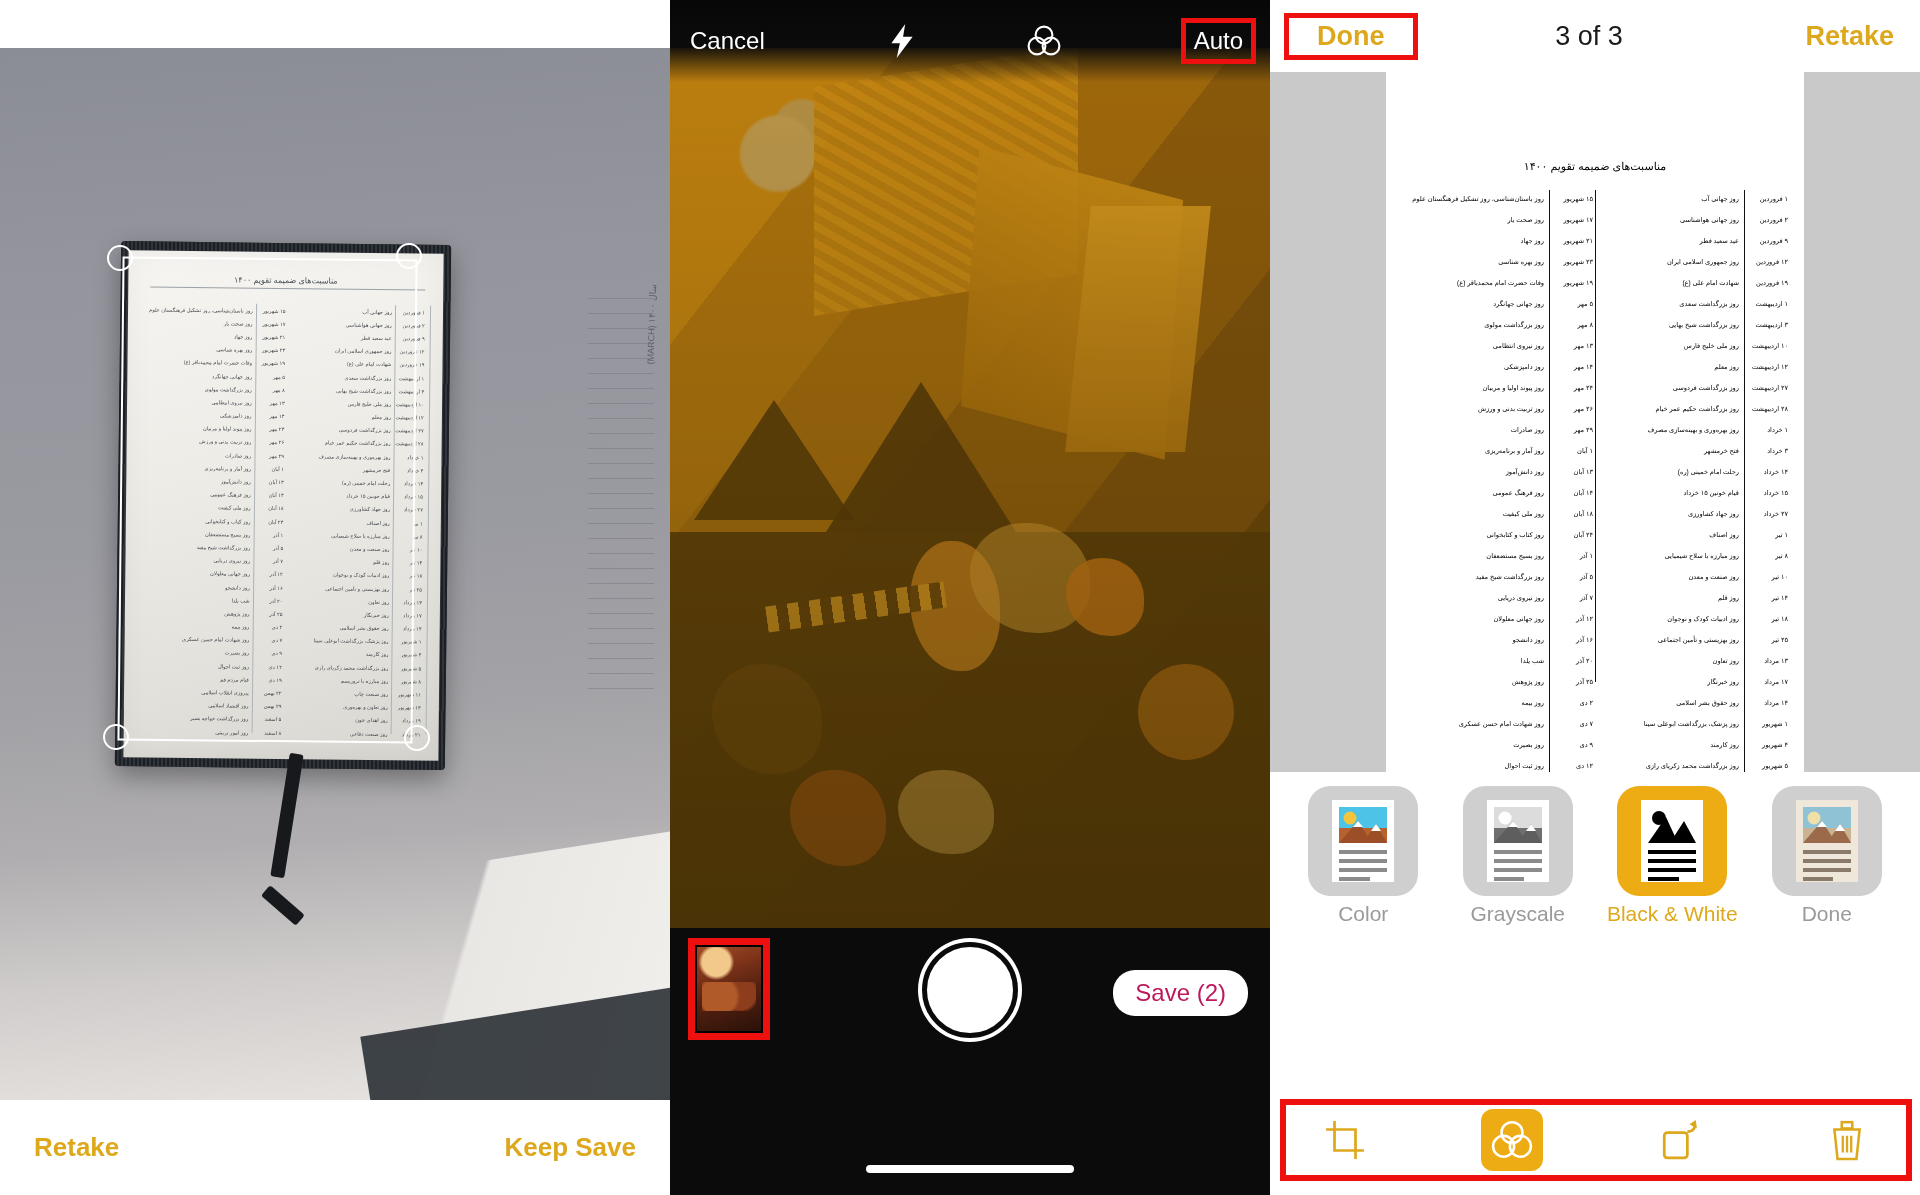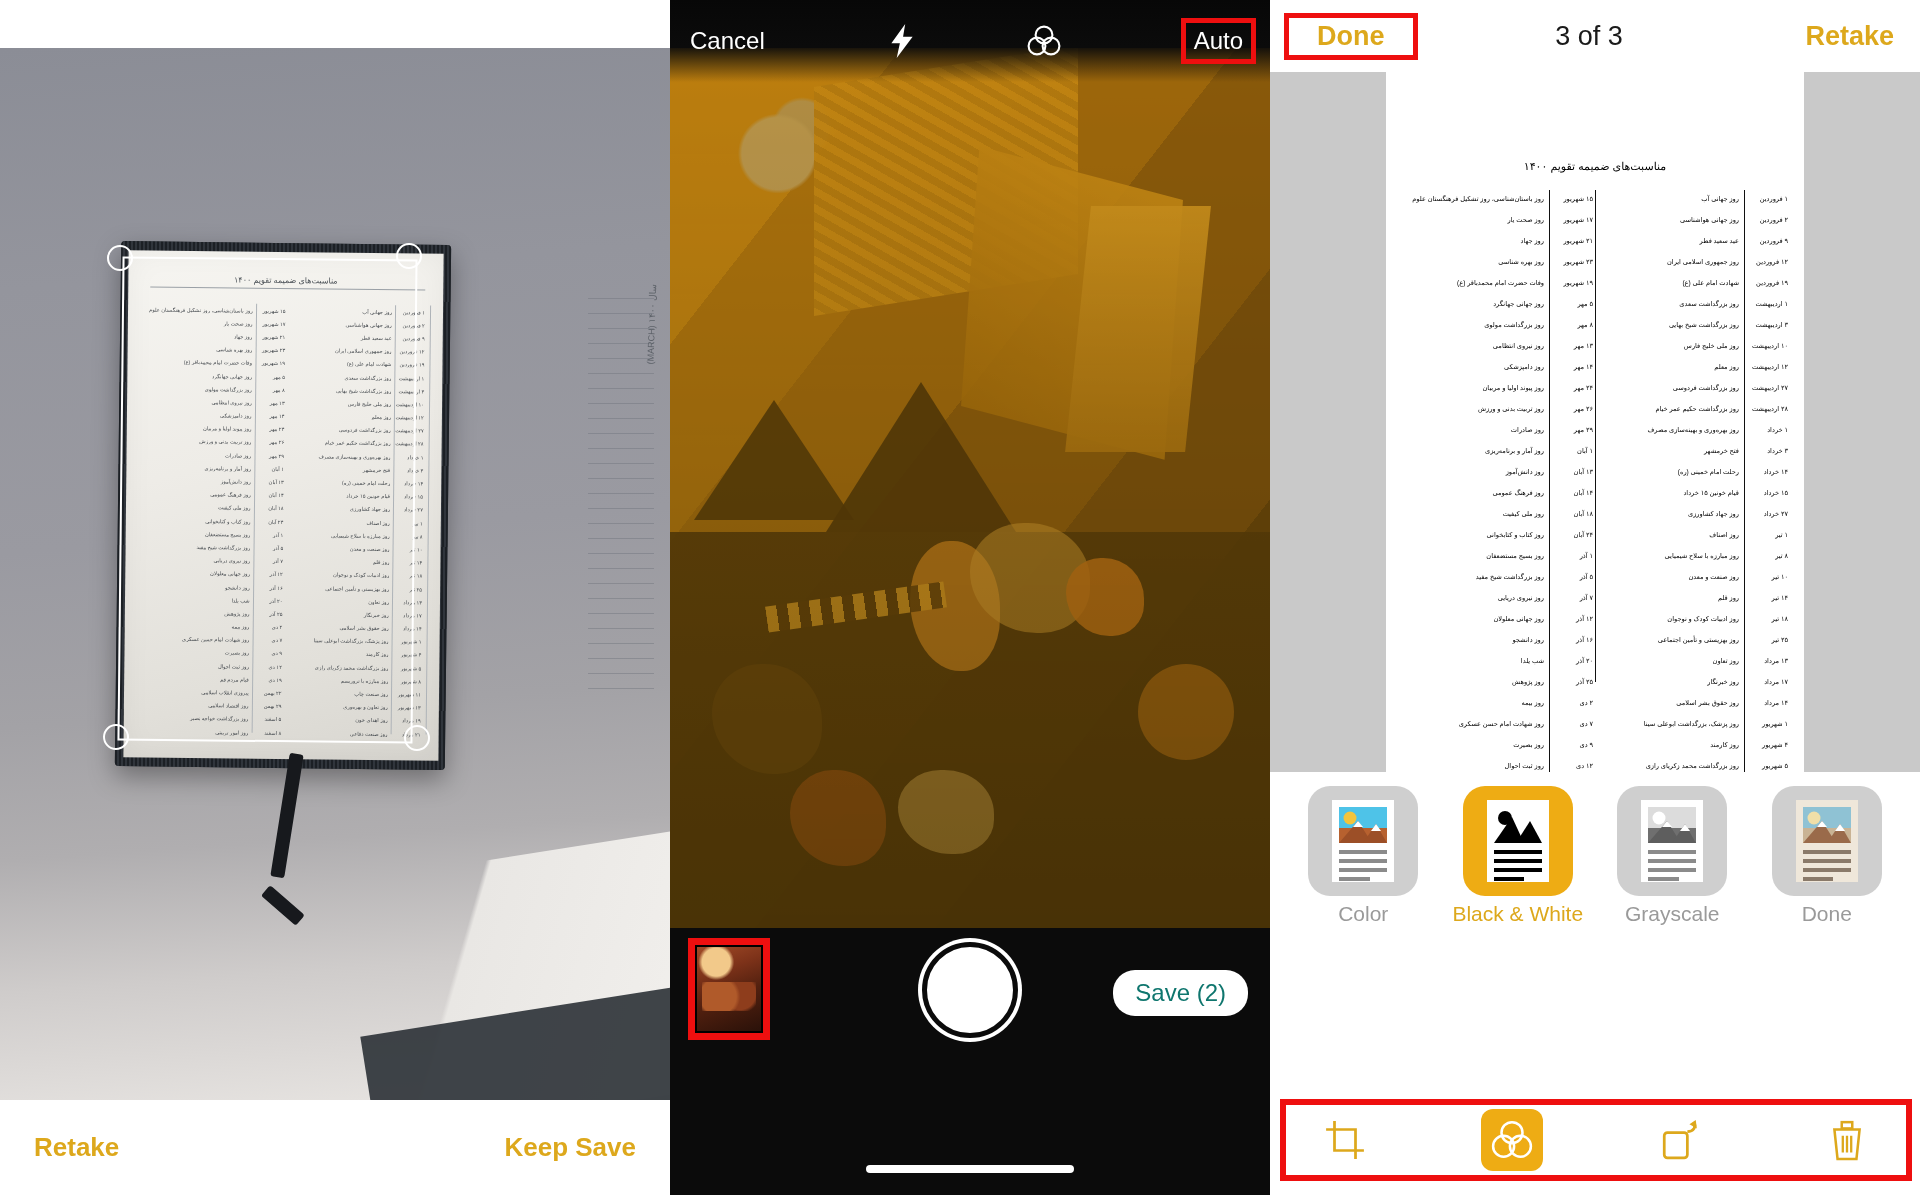--- a/index.html
+++ b/index.html
@@ -237,21 +237,21 @@
                 radial-gradient(circle at 70% 40%, #8e3d1c 0 16px, rgba(0,0,0,0) 20px);
   }
   .shutter {
     position: absolute; left: 50%; top: 14px; transform: translateX(-50%);
     width: 96px; height: 96px; border-radius: 50%;
     background: #fff; border: 5px solid #0b0b0b;
     box-shadow: 0 0 0 4px #fff; cursor: pointer;
   }
   .save-btn {
     position: absolute; right: 22px; top: 42px;
-    background: #fff; color: #0f766e; border: 0; cursor: pointer;
+    background: #fff; color: #be185d; border: 0; cursor: pointer;
     padding: 9px 22px; border-radius: 22px;
     font-size: 24px; font-family: "Liberation Sans", sans-serif;
   }
   .home-bar {
     position: absolute; left: 50%; transform: translateX(-50%);
     bottom: 22px; width: 208px; height: 8px;
     border-radius: 5px; background: #fff;
   }
 
   
@@ -1067,61 +1067,61 @@
                 <i style="background: rgb(139, 139, 139);"></i>
                 <i style="background: rgb(139, 139, 139);"></i>
                 <i style="background: rgb(139, 139, 139);"></i>
                 <i style="background: rgb(139, 139, 139);"></i>
               </div>
             </div>
           </div>
           <div class="filter-label">Color</div>
         </div>
         <div class="filter-item">
-          <div class="filter-tile active">
-            <div class="mini-doc" style="background: rgb(255, 255, 255);">
-              <div class="mini-pic" style="background: rgb(255, 255, 255);">
-                <svg viewBox="0 0 48 36" style="width:100%;height:100%;display:block">
-                  <rect x="0" y="0" width="48" height="36" fill="#ffffff"></rect>
-                  <polygon points="0,36 18,10 30,36" fill="#000000"></polygon>
-                  <polygon points="22,36 36,14 48,36" fill="#000000"></polygon>
-                  <circle cx="11" cy="11" r="7" fill="#000000"></circle>
-                </svg>
-              </div>
-              <div class="mini-lines">
-                <i style="background: rgb(0, 0, 0);"></i>
-                <i style="background: rgb(0, 0, 0);"></i>
-                <i style="background: rgb(0, 0, 0);"></i>
-                <i style="background: rgb(0, 0, 0);"></i>
-              </div>
-            </div>
-          </div>
-          <div class="filter-label active">Black &amp; White</div>
-        </div>
-        <div class="filter-item">
           <div class="filter-tile">
             <div class="mini-doc" style="background: rgb(255, 255, 255);">
               <div class="mini-pic" style="background: linear-gradient(rgb(220, 220, 220) 0px, rgb(220, 220, 220) 58%, rgb(111, 111, 111) 58%, rgb(111, 111, 111) 100%);">
                 <svg viewBox="0 0 48 36" style="width:100%;height:100%;display:block">
                   <circle cx="11" cy="11" r="6.5" fill="#ffffff"></circle>
                   <polygon points="0,36 19,14 33,36" fill="#5e5e5e"></polygon>
                   <polygon points="19,14 24,20 14,20" fill="#ffffff"></polygon>
                   <polygon points="24,36 37,17 48,36" fill="#5e5e5e"></polygon>
                   <polygon points="37,17 42,24 32,24" fill="#ffffff"></polygon>
                 </svg>
               </div>
               <div class="mini-lines">
                 <i style="background: rgb(139, 139, 139);"></i>
                 <i style="background: rgb(139, 139, 139);"></i>
                 <i style="background: rgb(139, 139, 139);"></i>
                 <i style="background: rgb(139, 139, 139);"></i>
               </div>
             </div>
           </div>
           <div class="filter-label">Grayscale</div>
+        </div>
+        <div class="filter-item">
+          <div class="filter-tile active">
+            <div class="mini-doc" style="background: rgb(255, 255, 255);">
+              <div class="mini-pic" style="background: rgb(255, 255, 255);">
+                <svg viewBox="0 0 48 36" style="width:100%;height:100%;display:block">
+                  <rect x="0" y="0" width="48" height="36" fill="#ffffff"></rect>
+                  <polygon points="0,36 18,10 30,36" fill="#000000"></polygon>
+                  <polygon points="22,36 36,14 48,36" fill="#000000"></polygon>
+                  <circle cx="11" cy="11" r="7" fill="#000000"></circle>
+                </svg>
+              </div>
+              <div class="mini-lines">
+                <i style="background: rgb(0, 0, 0);"></i>
+                <i style="background: rgb(0, 0, 0);"></i>
+                <i style="background: rgb(0, 0, 0);"></i>
+                <i style="background: rgb(0, 0, 0);"></i>
+              </div>
+            </div>
+          </div>
+          <div class="filter-label active">Black &amp; White</div>
         </div>
         <div class="filter-item">
           <div class="filter-tile">
             <div class="mini-doc" style="background: rgb(239, 231, 218);">
               <div class="mini-pic" style="background: linear-gradient(rgb(143, 194, 212) 0px, rgb(143, 194, 212) 58%, rgb(201, 179, 148) 58%, rgb(201, 179, 148) 100%);">
                 <svg viewBox="0 0 48 36" style="width:100%;height:100%;display:block">
                   <circle cx="11" cy="11" r="6.5" fill="#f0dfa8"></circle>
                   <polygon points="0,36 19,14 33,36" fill="#9a6a4a"></polygon>
                   <polygon points="19,14 24,20 14,20" fill="#ffffff"></polygon>
                   <polygon points="24,36 37,17 48,36" fill="#9a6a4a"></polygon>

